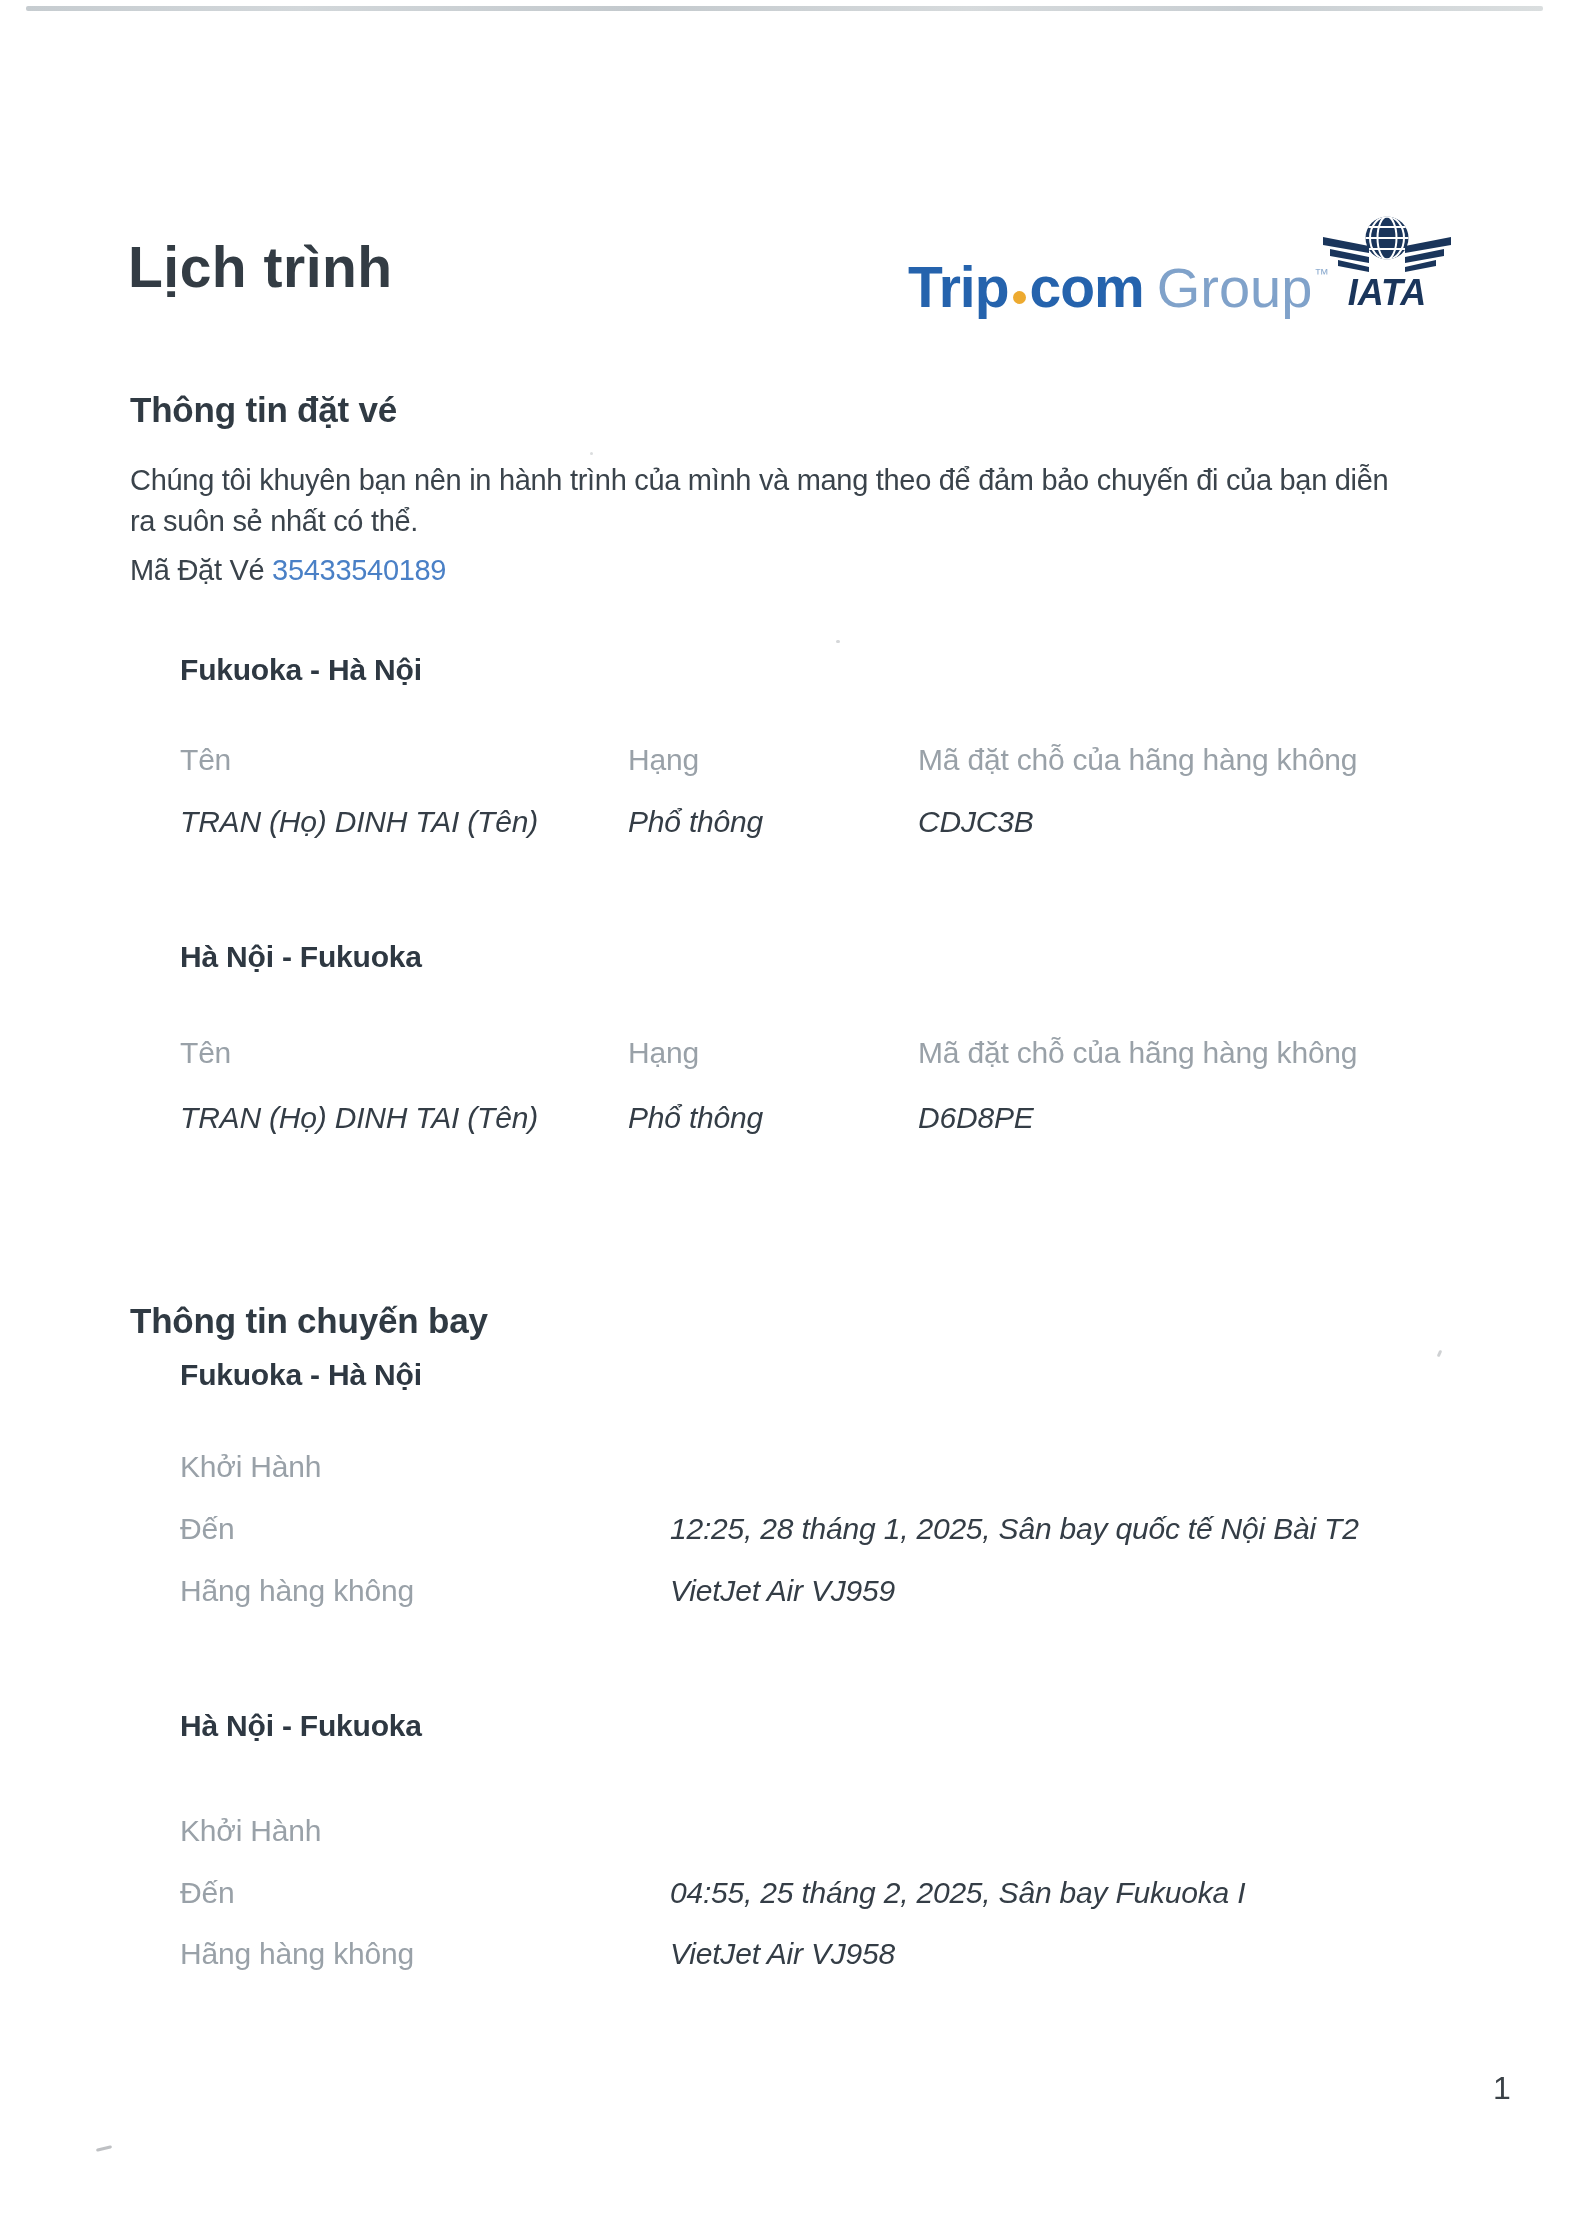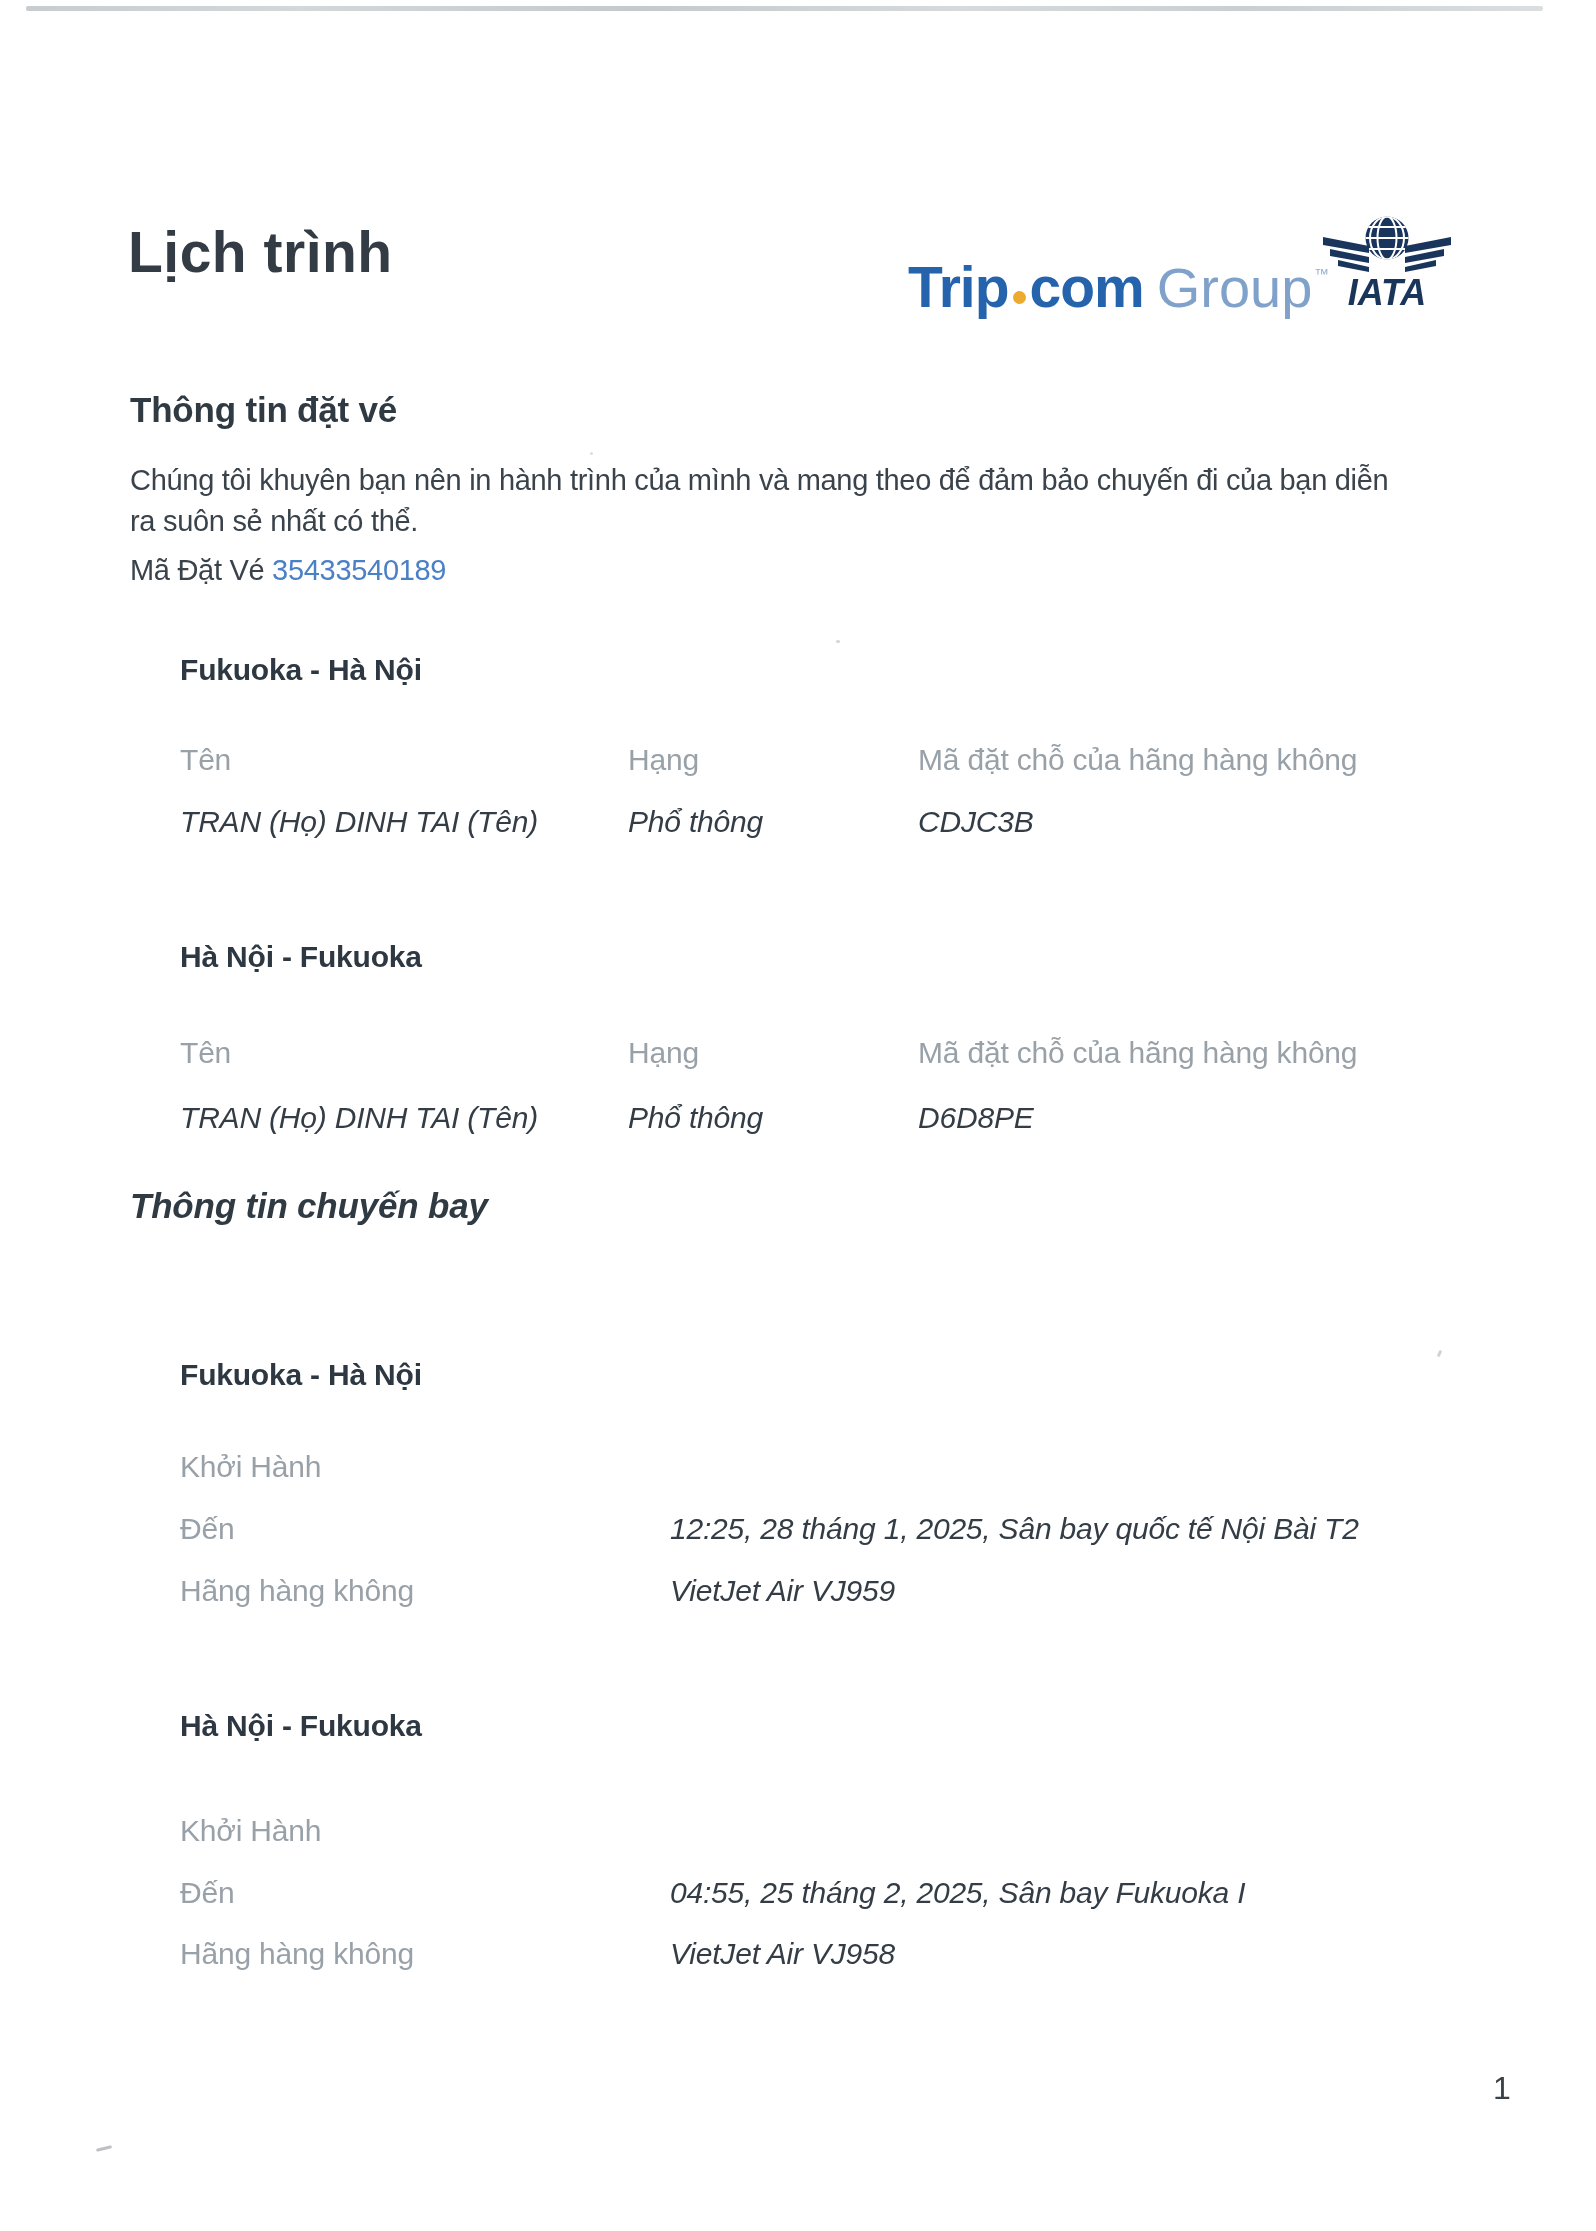--- a/index.html
+++ b/index.html
@@ -16,21 +16,21 @@
 
   .top-rule {
     position: absolute;
     top: 6px; left: 26px;
     width: 1517px; height: 5px;
     background: linear-gradient(90deg, #c6ccd0 0%, #d2d7da 18%, #c3c9cd 40%, #d6dadc 62%, #c8ced2 80%, #dadedf 100%);
     border-radius: 2px;
   }
 
   .title {
-    top: 221px; left: 128px;
+    top: 236px; left: 128px;
     font-size: 57px; font-weight: bold;
     color: #333c44; letter-spacing: 0.5px;
     margin: 0; line-height: 62px;
   }
 
   .trip-logo { top: 244px; left: 908px; line-height: 60px; }
   .trip-word { font-size: 57px; font-weight: bold; color: #2563ad; letter-spacing: -1px; }
   .trip-dot {
     display: inline-block; width: 13px; height: 13px;
     border-radius: 50%; background: #edaa30;
@@ -118,21 +118,21 @@
   <div class="abs cell-dark c3" style="top:804px;">CDJC3B</div>
 
   <div class="abs route-h c1" style="top:939px;">Hà Nội - Fukuoka</div>
   <div class="abs label-grey c1" style="top:1035px;">Tên</div>
   <div class="abs label-grey c2" style="top:1035px;">Hạng</div>
   <div class="abs label-grey c3" style="top:1035px;">Mã đặt chỗ của hãng hàng không</div>
   <div class="abs cell-dark c1" style="top:1100px;">TRAN (Họ) DINH TAI (Tên)</div>
   <div class="abs cell-dark c2" style="top:1100px;">Phổ thông</div>
   <div class="abs cell-dark c3" style="top:1100px;">D6D8PE</div>
 
-  <h2 class="abs h2" style="top:1186px; left:130px;font-style:italic;">Thông tin chuyến bay</h2>
+  <h2 class="abs h2" style="top:1301px; left:130px;">Thông tin chuyến bay</h2>
 
   <div class="abs route-h c1" style="top:1357px;">Fukuoka - Hà Nội</div>
   <div class="abs label-grey c1" style="top:1449px;">Khởi Hành</div>
   <div class="abs label-grey c1" style="top:1511px;">Đến</div>
   <div class="abs cell-dark cv" style="top:1511px;">12:25, 28 tháng 1, 2025, Sân bay quốc tế Nội Bài T2</div>
   <div class="abs label-grey c1" style="top:1573px;">Hãng hàng không</div>
   <div class="abs cell-dark cv" style="top:1573px;">VietJet Air VJ959</div>
 
   <div class="abs route-h c1" style="top:1708px;">Hà Nội - Fukuoka</div>
   <div class="abs label-grey c1" style="top:1813px;">Khởi Hành</div>

